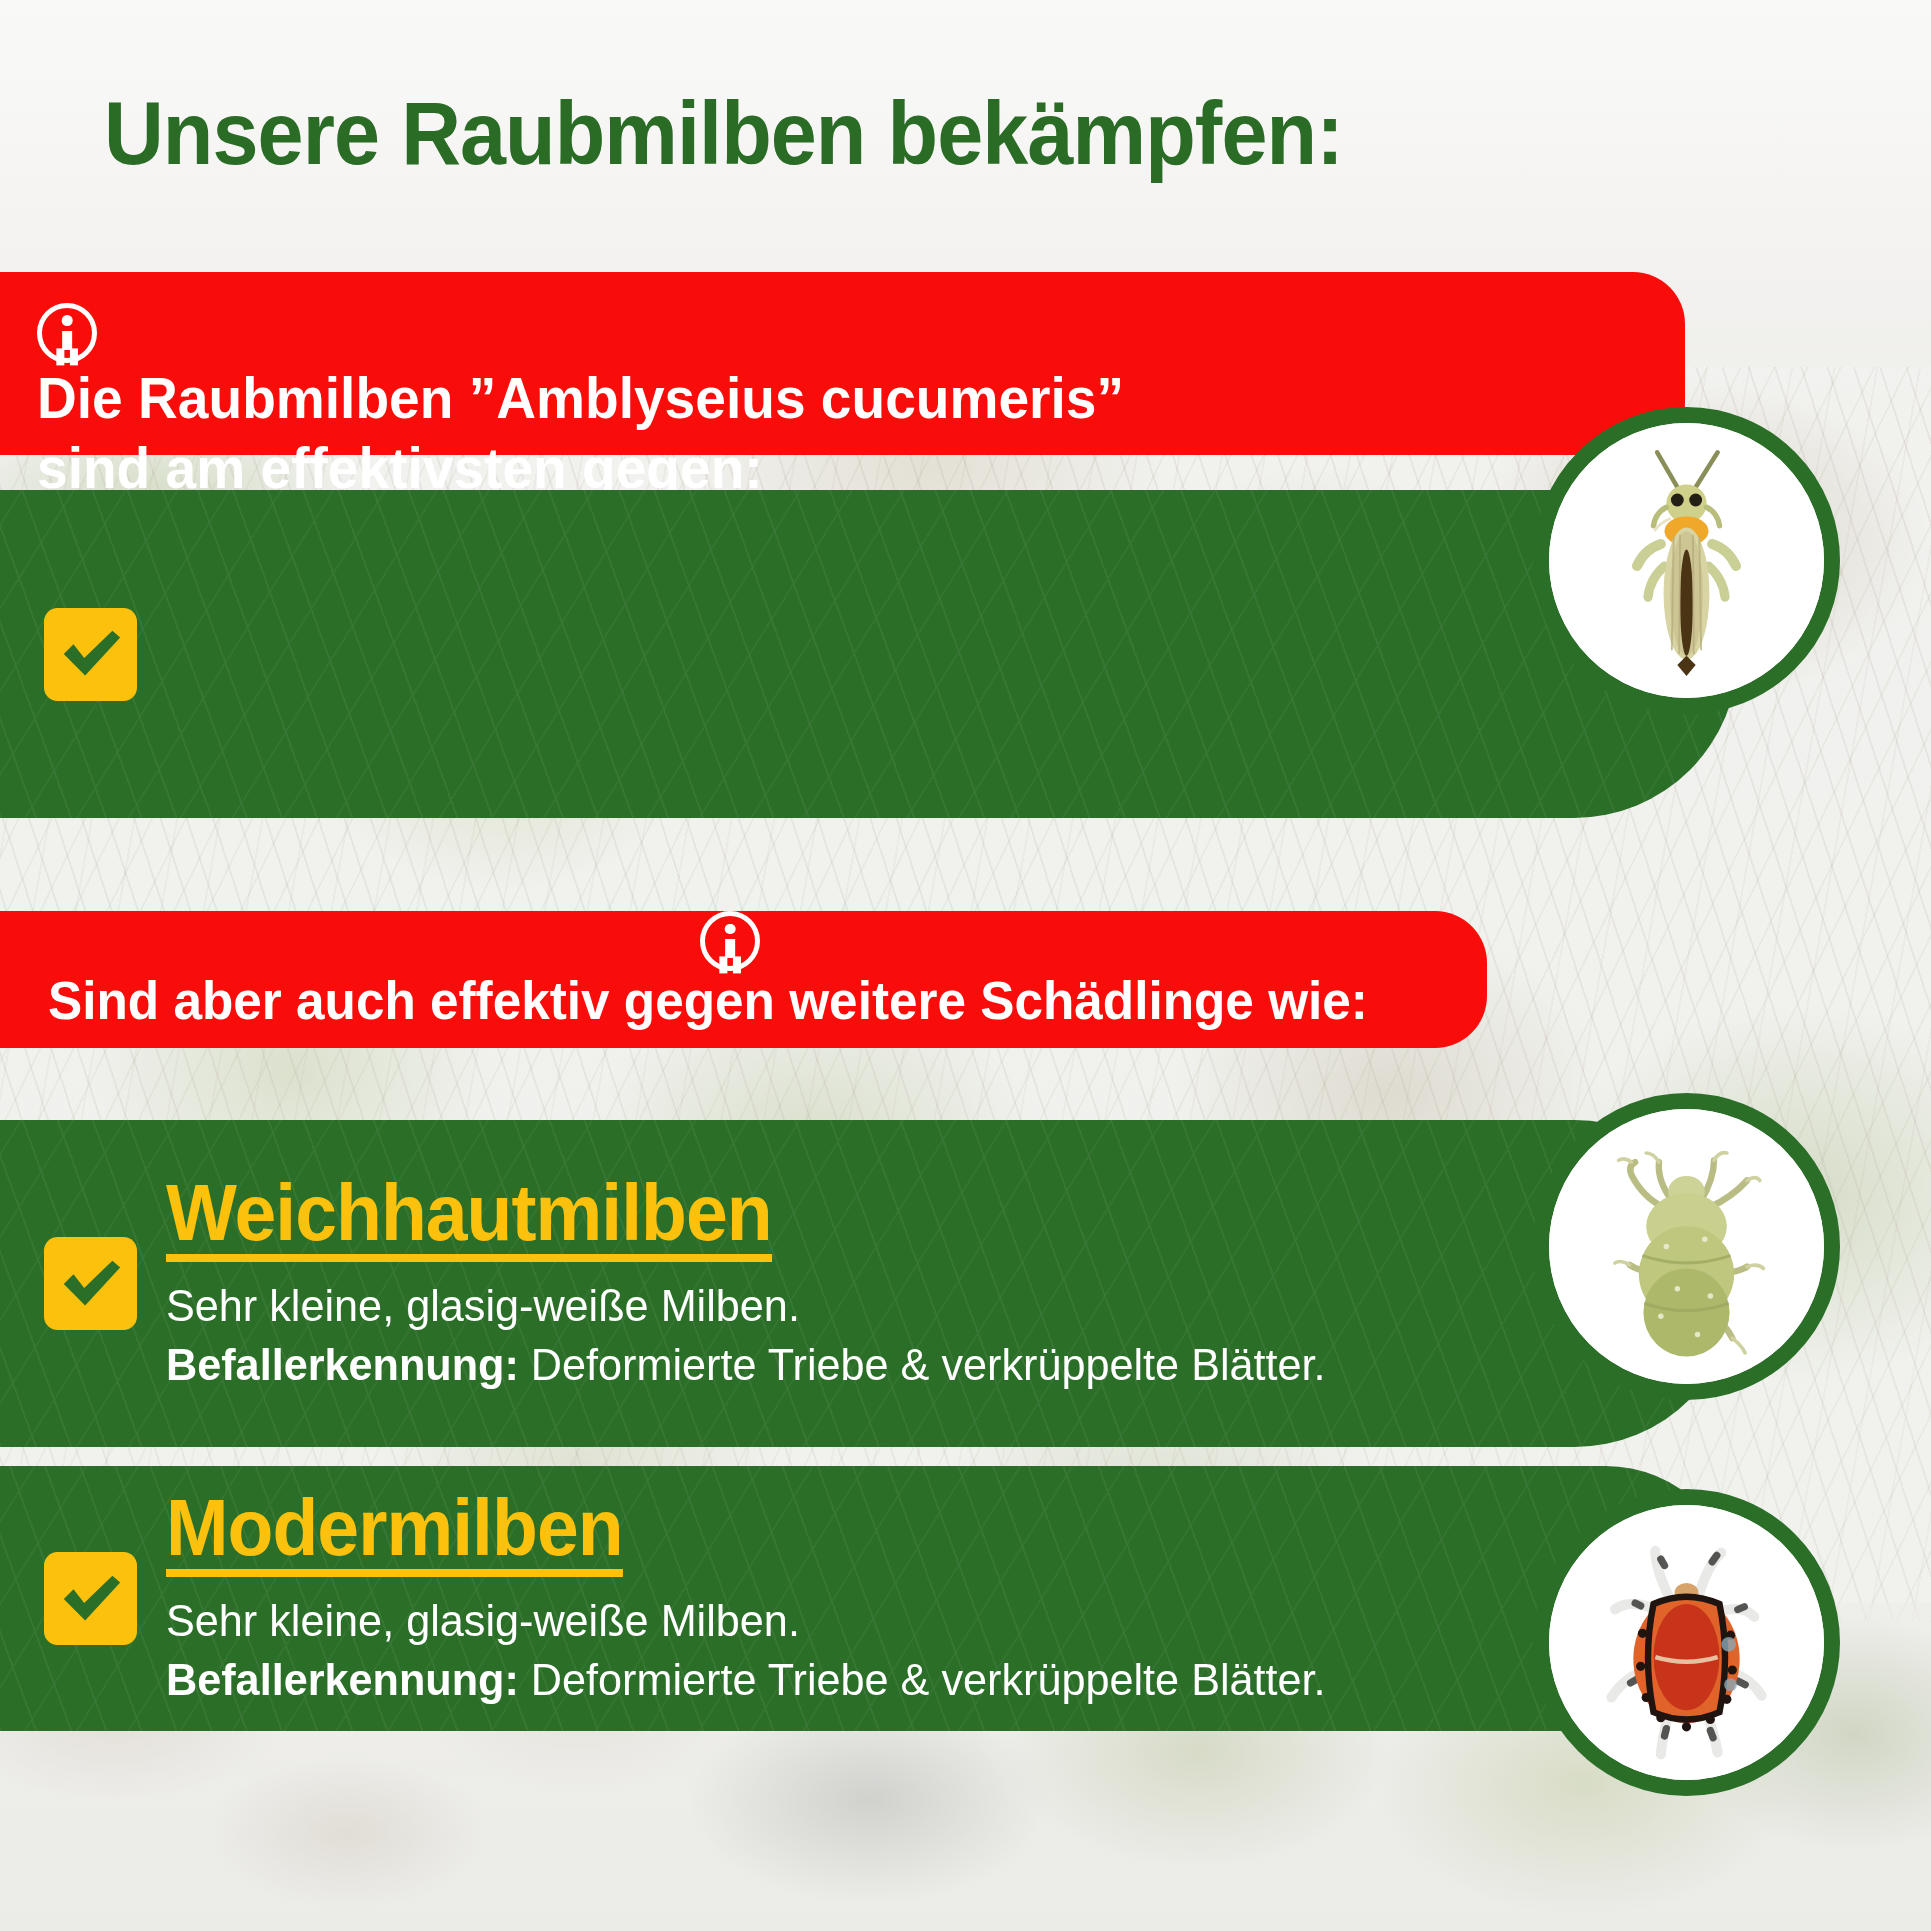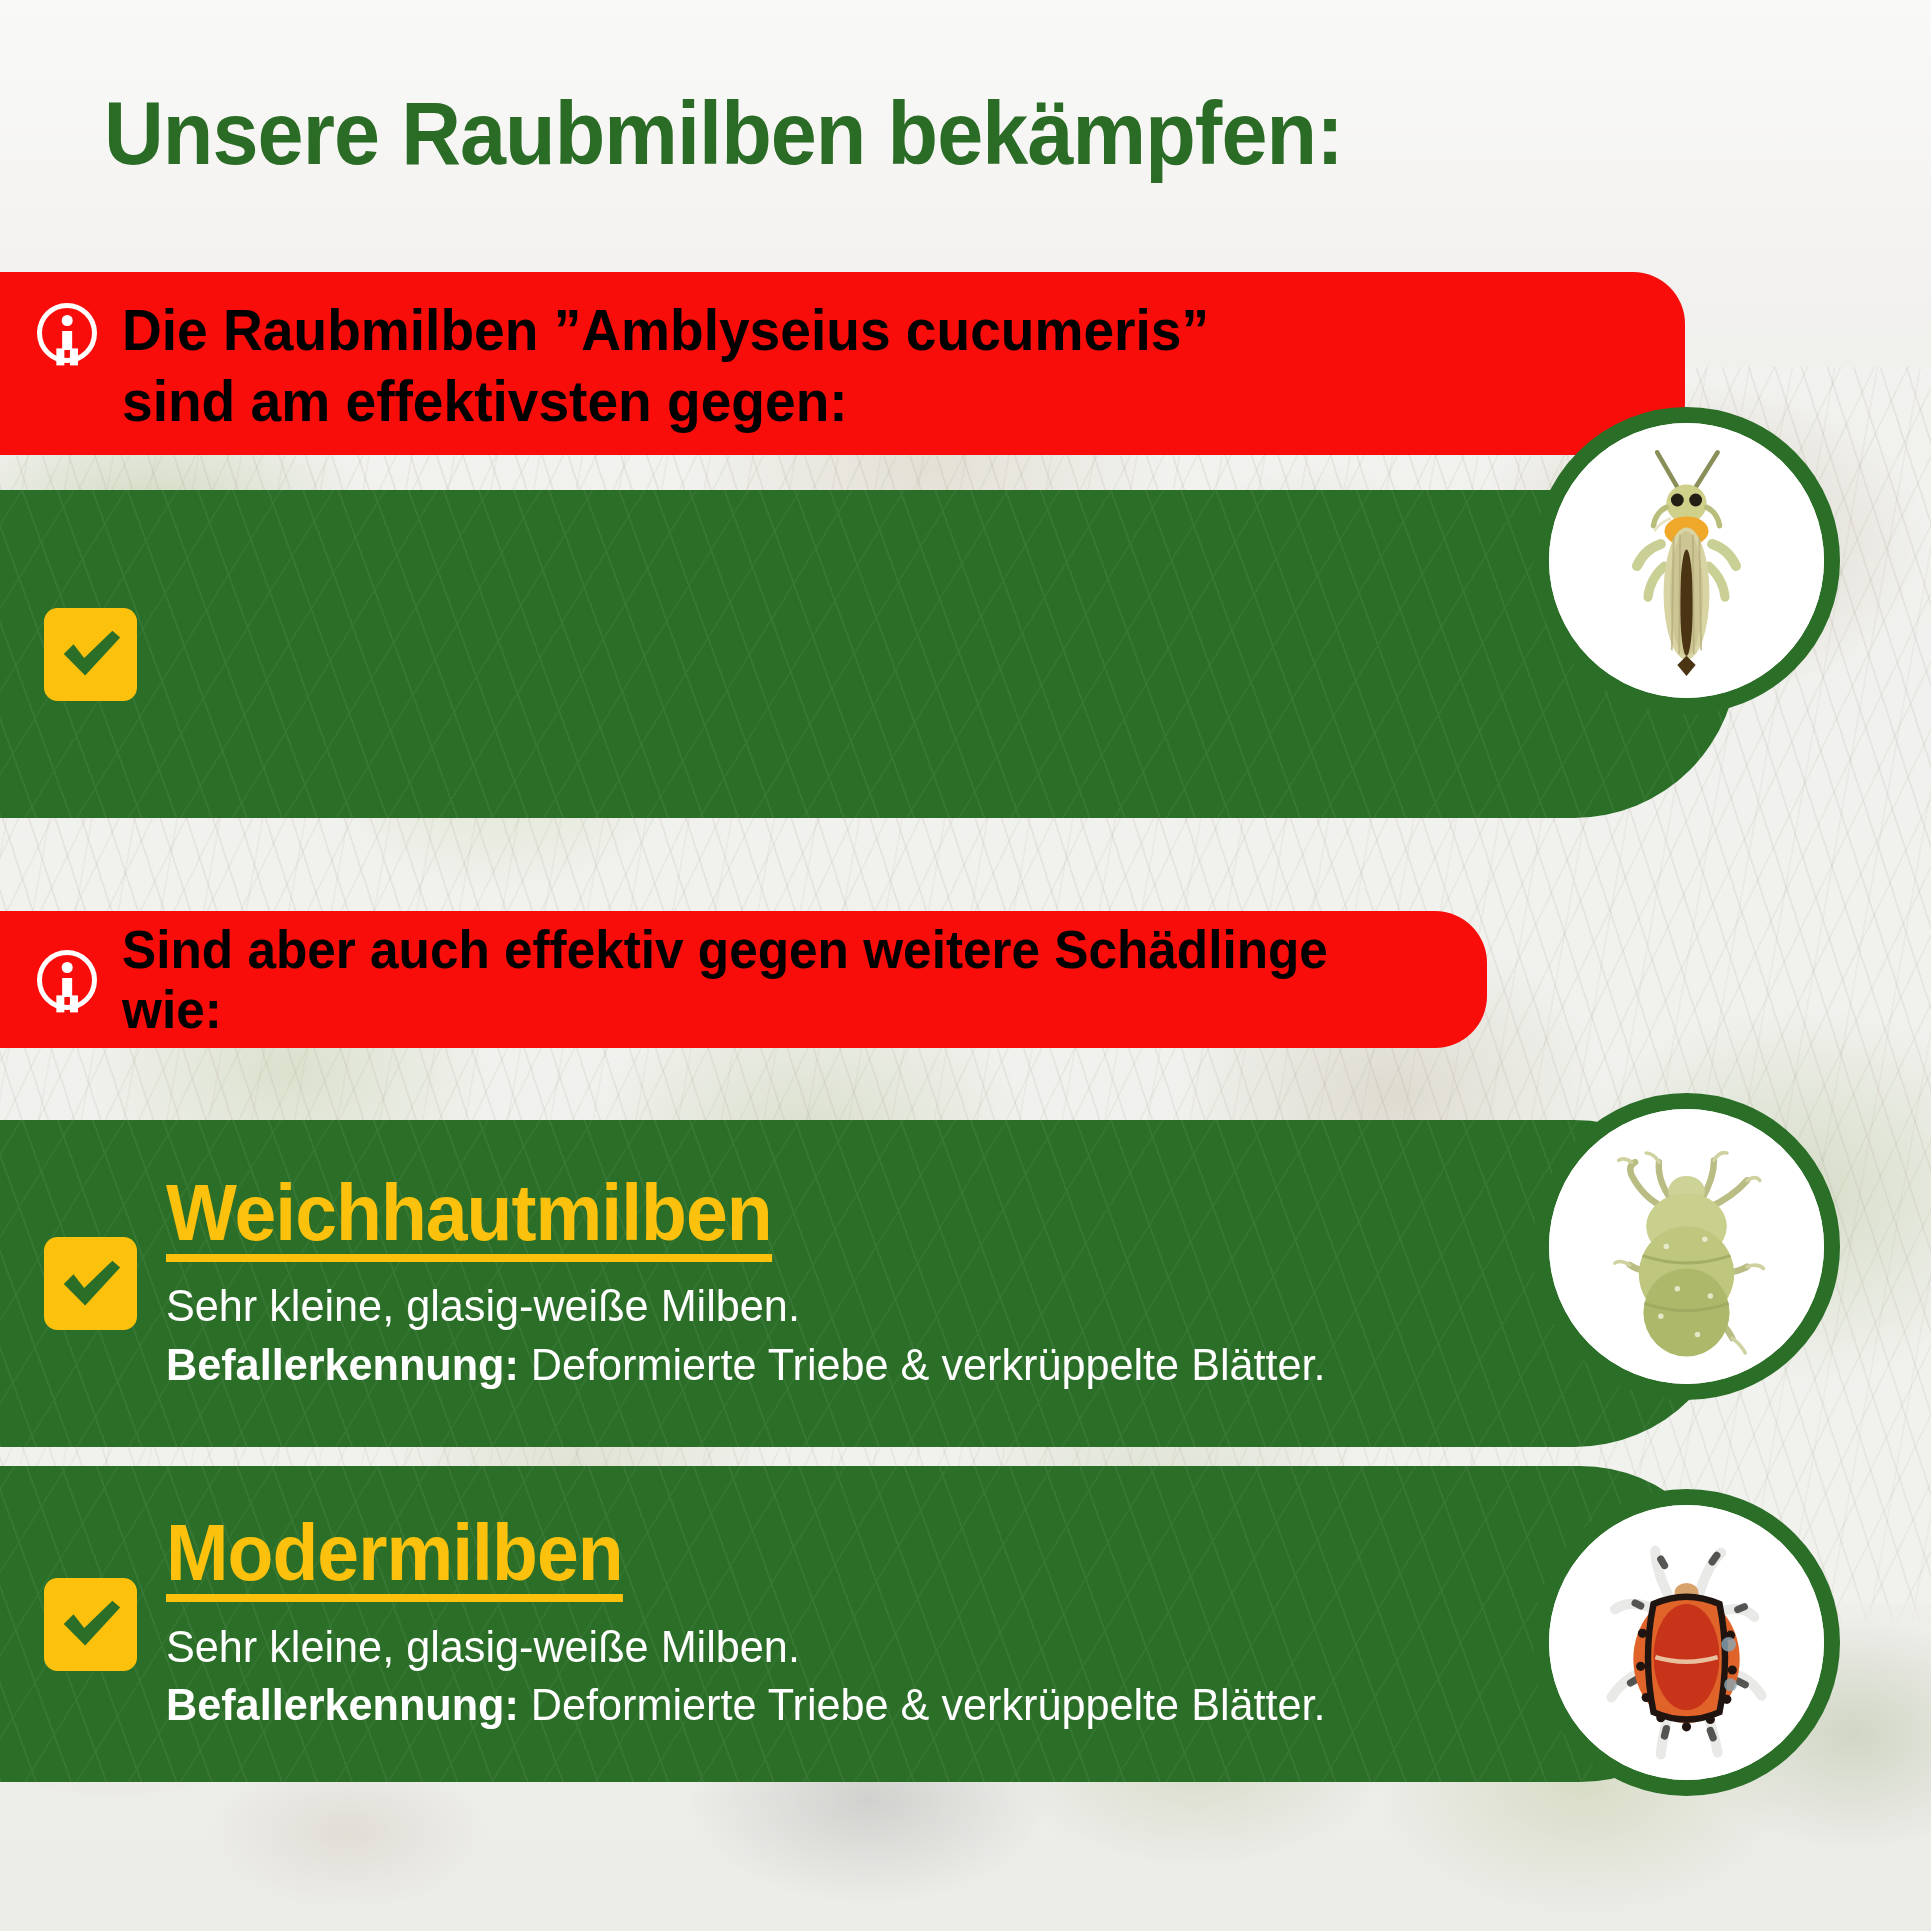--- a/index.html
+++ b/index.html
@@ -102,21 +102,22 @@
 
   
   .redbar {
     position: absolute;
     left: 0;
     background: #f80d0a;
     border-top-right-radius: 52px;
     border-bottom-right-radius: 52px;
     display: flex;
     align-items: flex-start;
-    color: #000000;
+    color: #ffffff;
+    flex-direction: column;
   }
   #redbar-1 { top: 272px;  width: 1685px; height: 183px; padding: 23px 39px 0 37px; }
   #redbar-2 { top: 867px;  width: 1487px; height: 137px; padding: 0 39px 0 37px; align-items: center; margin-top: 44px; }
 
   .info-icon {
     flex: 0 0 auto;
     width: 60px;
     height: 60px;
     border: 5.8px solid #ffffff;
     border-radius: 50%;
@@ -170,21 +171,21 @@
     inset: 0;
     border-radius: inherit;
     opacity: .06;
     background-image:
       repeating-linear-gradient(70deg, rgba(255,255,255,.9) 0 1.9px, transparent 1.9px 33px),
       repeating-linear-gradient(-58deg, rgba(255,255,255,.7) 0 1.9px, transparent 1.9px 44px);
     pointer-events: none;
   }
   #card-thripse          { top: 490px;  width: 1738px; height: 328px; }
   #card-weichhautmilben  { top: 1120px; width: 1738px; height: 327px; }
-  #card-modermilben      { top: 1466px; width: 1738px; height: 316px; }
+  #card-modermilben      { top: 1466px; width: 1738px; height: 265px; }
 
   .card-inner {
     position: relative;
     z-index: 3;
     height: 100%;
     display: flex;
     align-items: center;
     padding-left: 44px;
   }
 

